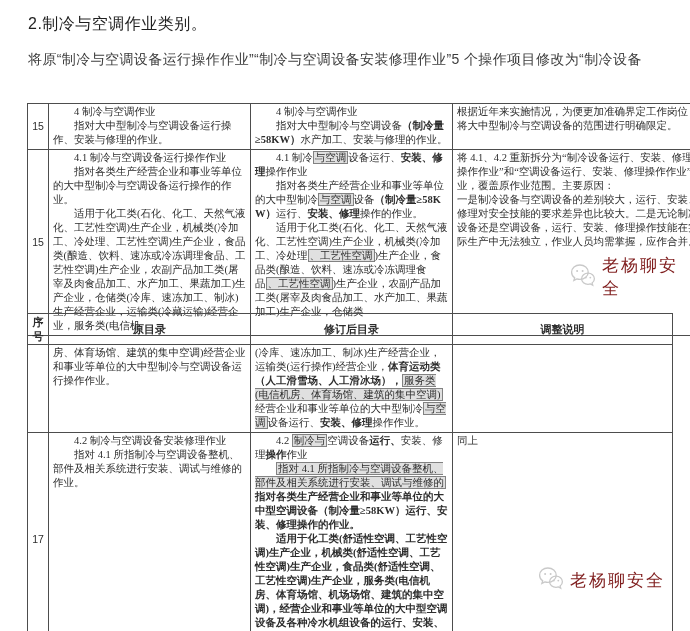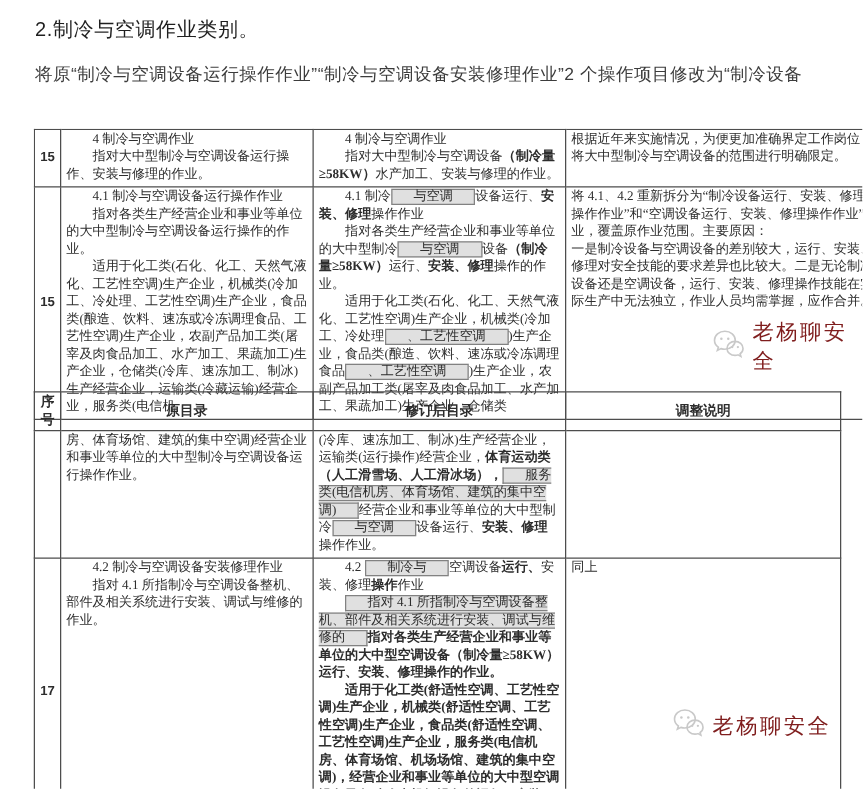--- a/index.html
+++ b/index.html
@@ -15,52 +15,52 @@
   .intro-line{white-space:nowrap;}
 
   table{border-collapse:collapse;table-layout:fixed;
        font-family:"Liberation Serif","DejaVu Serif",serif;
        font-size:10.5px;line-height:14px;color:#2d2d2d;}
   td,th{border:1px solid #4d4d4d;padding:1px 4px 2px 4px;vertical-align:top;
        overflow:hidden;word-break:break-all;}
   th{font-family:"Liberation Sans","DejaVu Sans",sans-serif;
        font-size:11px;font-weight:bold;text-align:center;vertical-align:middle;
        padding:1px 2px;}
-  td.no{text-align:center;vertical-align:middle;font-weight:bold;
+  td.no{text-align:center;vertical-align:middle;font-weight:normal;
        font-family:"Liberation Sans","DejaVu Sans",sans-serif;font-size:10.5px;}
 
   .t1wrap{position:absolute;left:27px;top:103px;width:663px;overflow:hidden;}
   .t1{width:680px;}
   .t2{position:absolute;left:27px;top:313px;width:645px;}
 
   tr.r15{height:37px;}
   tr.hdr{height:17px;}
   tr.cont{height:82px;}
   tr.r17{height:198px;}
 
   .para{margin:0;}
   .ind{text-indent:2em;font-family:Liberation Serif, serif;}
   .b{font-weight:bold;}
-  .box{background:#e0e0e0;border:1px solid #828282;padding:0 17px;}
+  .box{background:#e0e0e0;border:1px solid #828282;padding:0 1px;}
 
   .wm{position:absolute;display:flex;align-items:center;gap:6px;
        color:#7f1d1d;font-size:17px;letter-spacing:2px;pointer-events:none;
        font-family:"Liberation Sans","DejaVu Sans",sans-serif;}
   .wm1{left:570px;top:254px;}
   .wm2{left:538px;top:566px;}
 </style>
 </head>
 <body>
 
 <div class="page">
 
   <h1 class="doc-title">2.制冷与空调作业类别。</h1>
 
   <div class="intro">
-    <div class="intro-line">将原“制冷与空调设备运行操作作业”“制冷与空调设备安装修理作业”2 个操作项目修改为“制冷设备</div>
+    <div class="intro-line">将原“制冷与空调设备运行操作作业”“制冷与空调设备安装修理作业”5 个操作项目修改为“制冷设备</div>
   </div>
 
   <div class="t1wrap">
     <table class="t1">
       <colgroup>
           <col style="width:21px">
           <col style="width:202px">
           <col style="width:202px">
           <col style="width:255px">
         </colgroup>

